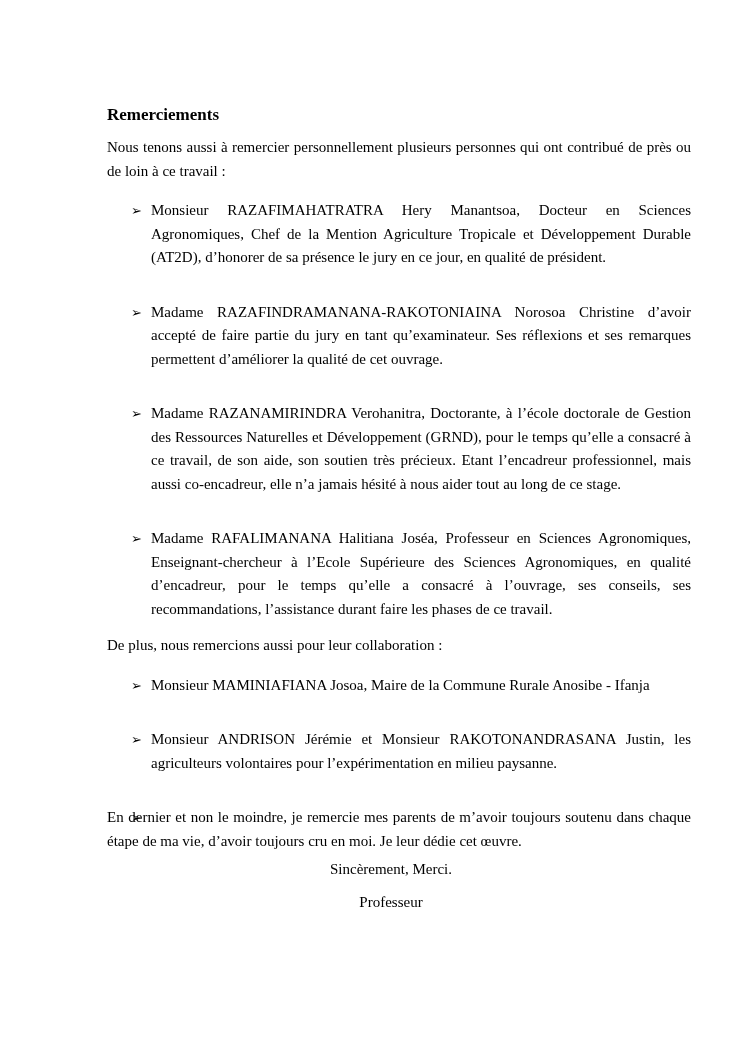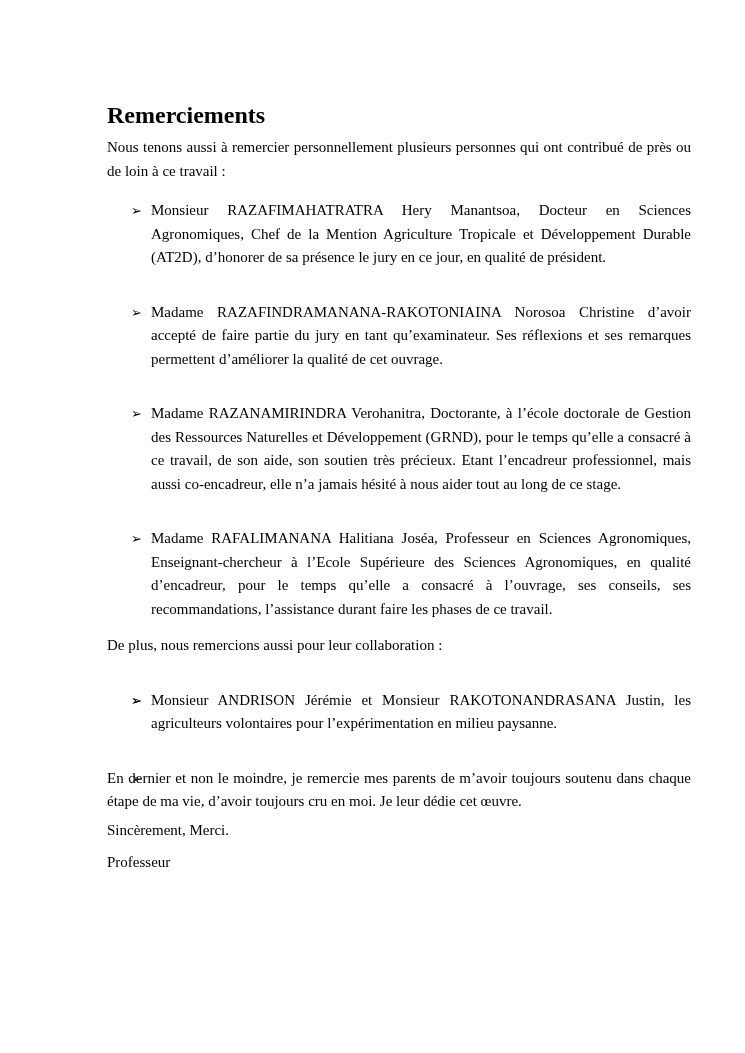--- a/index.html
+++ b/index.html
@@ -14,21 +14,21 @@
     background: #ffffff;
     box-sizing: border-box;
     padding: 103px 54px 0 107px;
     font-family: "Liberation Serif", "DejaVu Serif", serif;
     font-size: 15px;
     line-height: 23.5px;
     color: #000000;
     overflow: hidden;
   }
   .doc-title {
-    font-size: 24px;
+    font-size: 17px;
     font-weight: bold;
     line-height: 24px;
     margin: 0 0 9px 0;
   }
   .para {
     margin: 0 0 16px 0;
     text-align: justify;
   }
   ul.arrow-list {
     list-style: none;
@@ -49,21 +49,21 @@
   .bullet {
     position: absolute;
     left: 24px;
     top: 0;
     font-size: 13px;
     line-height: 23.5px;
     font-family: "DejaVu Sans", sans-serif;
   }
   .closing { margin-bottom: 5px; }
   .signature {
-    text-align: left;
+    text-align: center;
     margin: 0 16px 9px 0;
   }
 </style>
 </head>
 <body>
 
 <div class="page">
 
   <h1 class="doc-title">Remerciements</h1>
 
@@ -87,20 +87,21 @@
       <span class="bullet">➢</span>
       <span>Madame RAFALIMANANA Halitiana Joséa, Professeur en Sciences Agronomiques, Enseignant-chercheur à l’Ecole Supérieure des Sciences Agronomiques, en qualité d’encadreur, pour le temps qu’elle a consacré à l’ouvrage, ses conseils, ses recommandations, l’assistance durant faire les phases de ce travail.</span>
     </li>
   </ul>
 
   <p class="para">De plus, nous remercions aussi pour leur collaboration :</p>
 
   <ul class="arrow-list collab-list">
     <li>
       <span class="bullet">➢</span>
+      <span>Monsieur MAMINIAFIANA Josoa, Maire de la Commune Rurale Anosibe - Ifanja</span>
     </li>
     <li>
       <span class="bullet">➢</span>
       <span>Monsieur ANDRISON Jérémie et Monsieur RAKOTONANDRASANA Justin, les agriculteurs volontaires pour l’expérimentation en milieu paysanne.</span>
     </li>
     <li>
       <span class="bullet">➢</span>
     </li>
   </ul>
 

